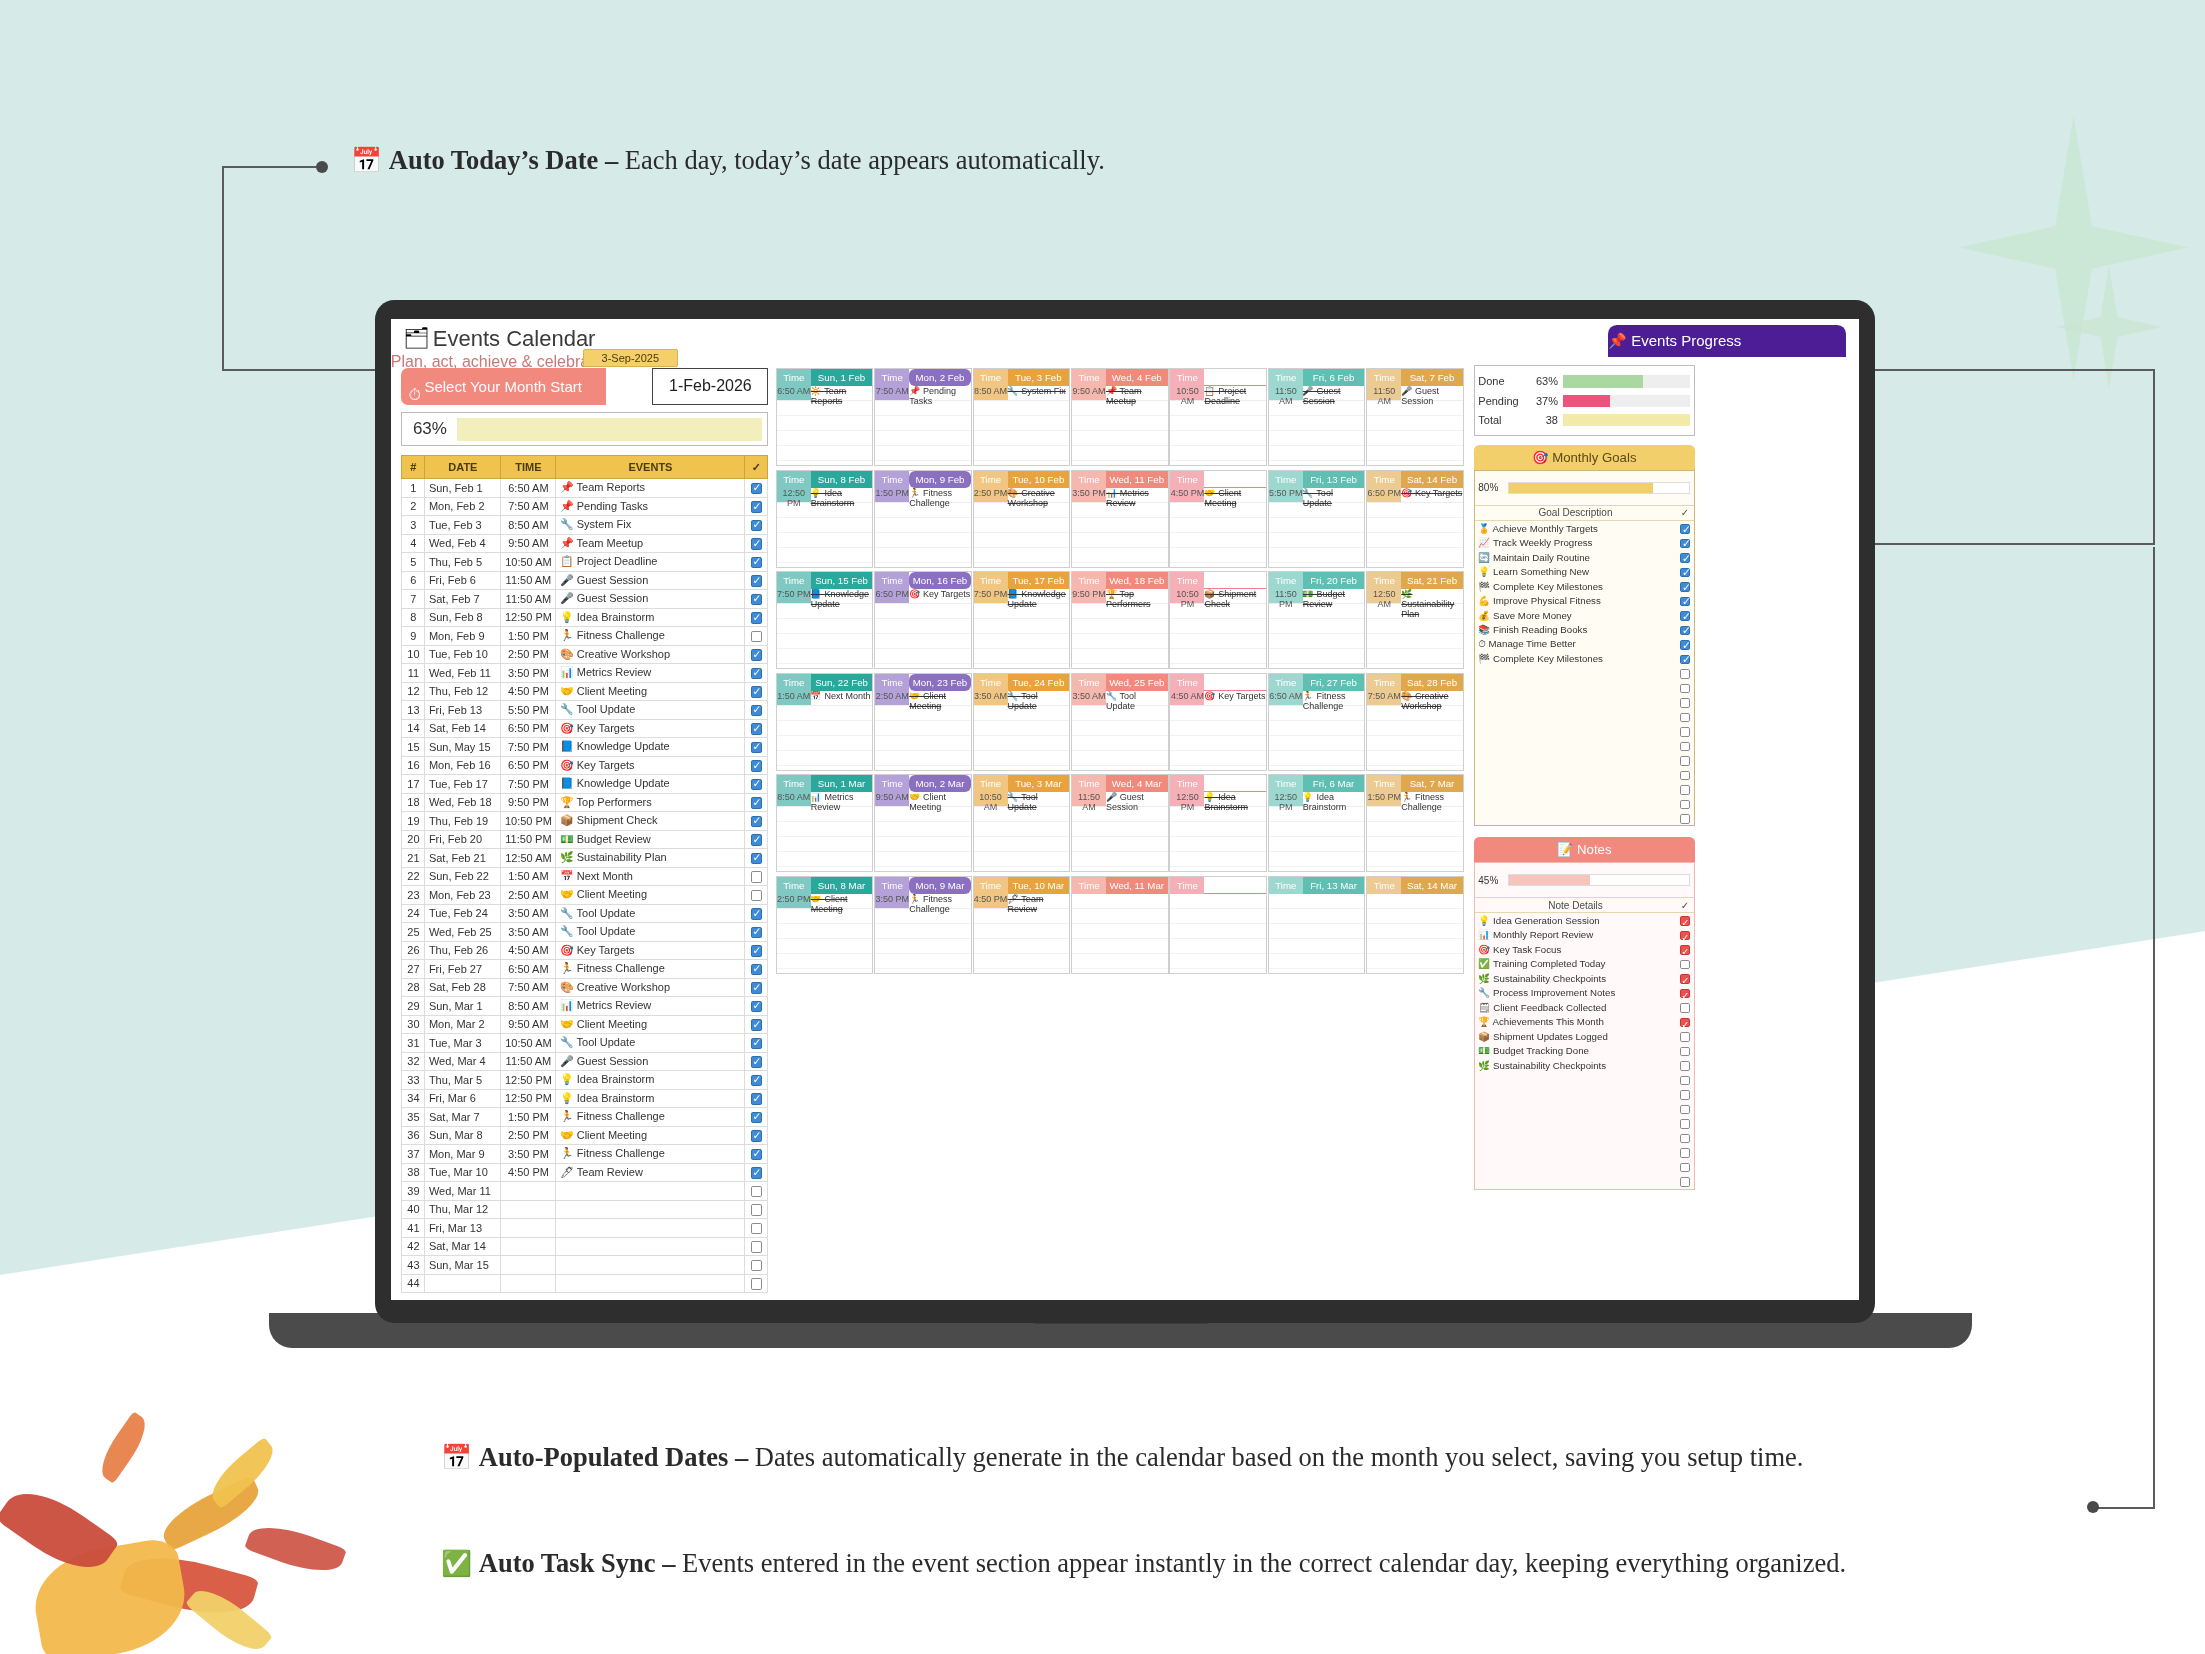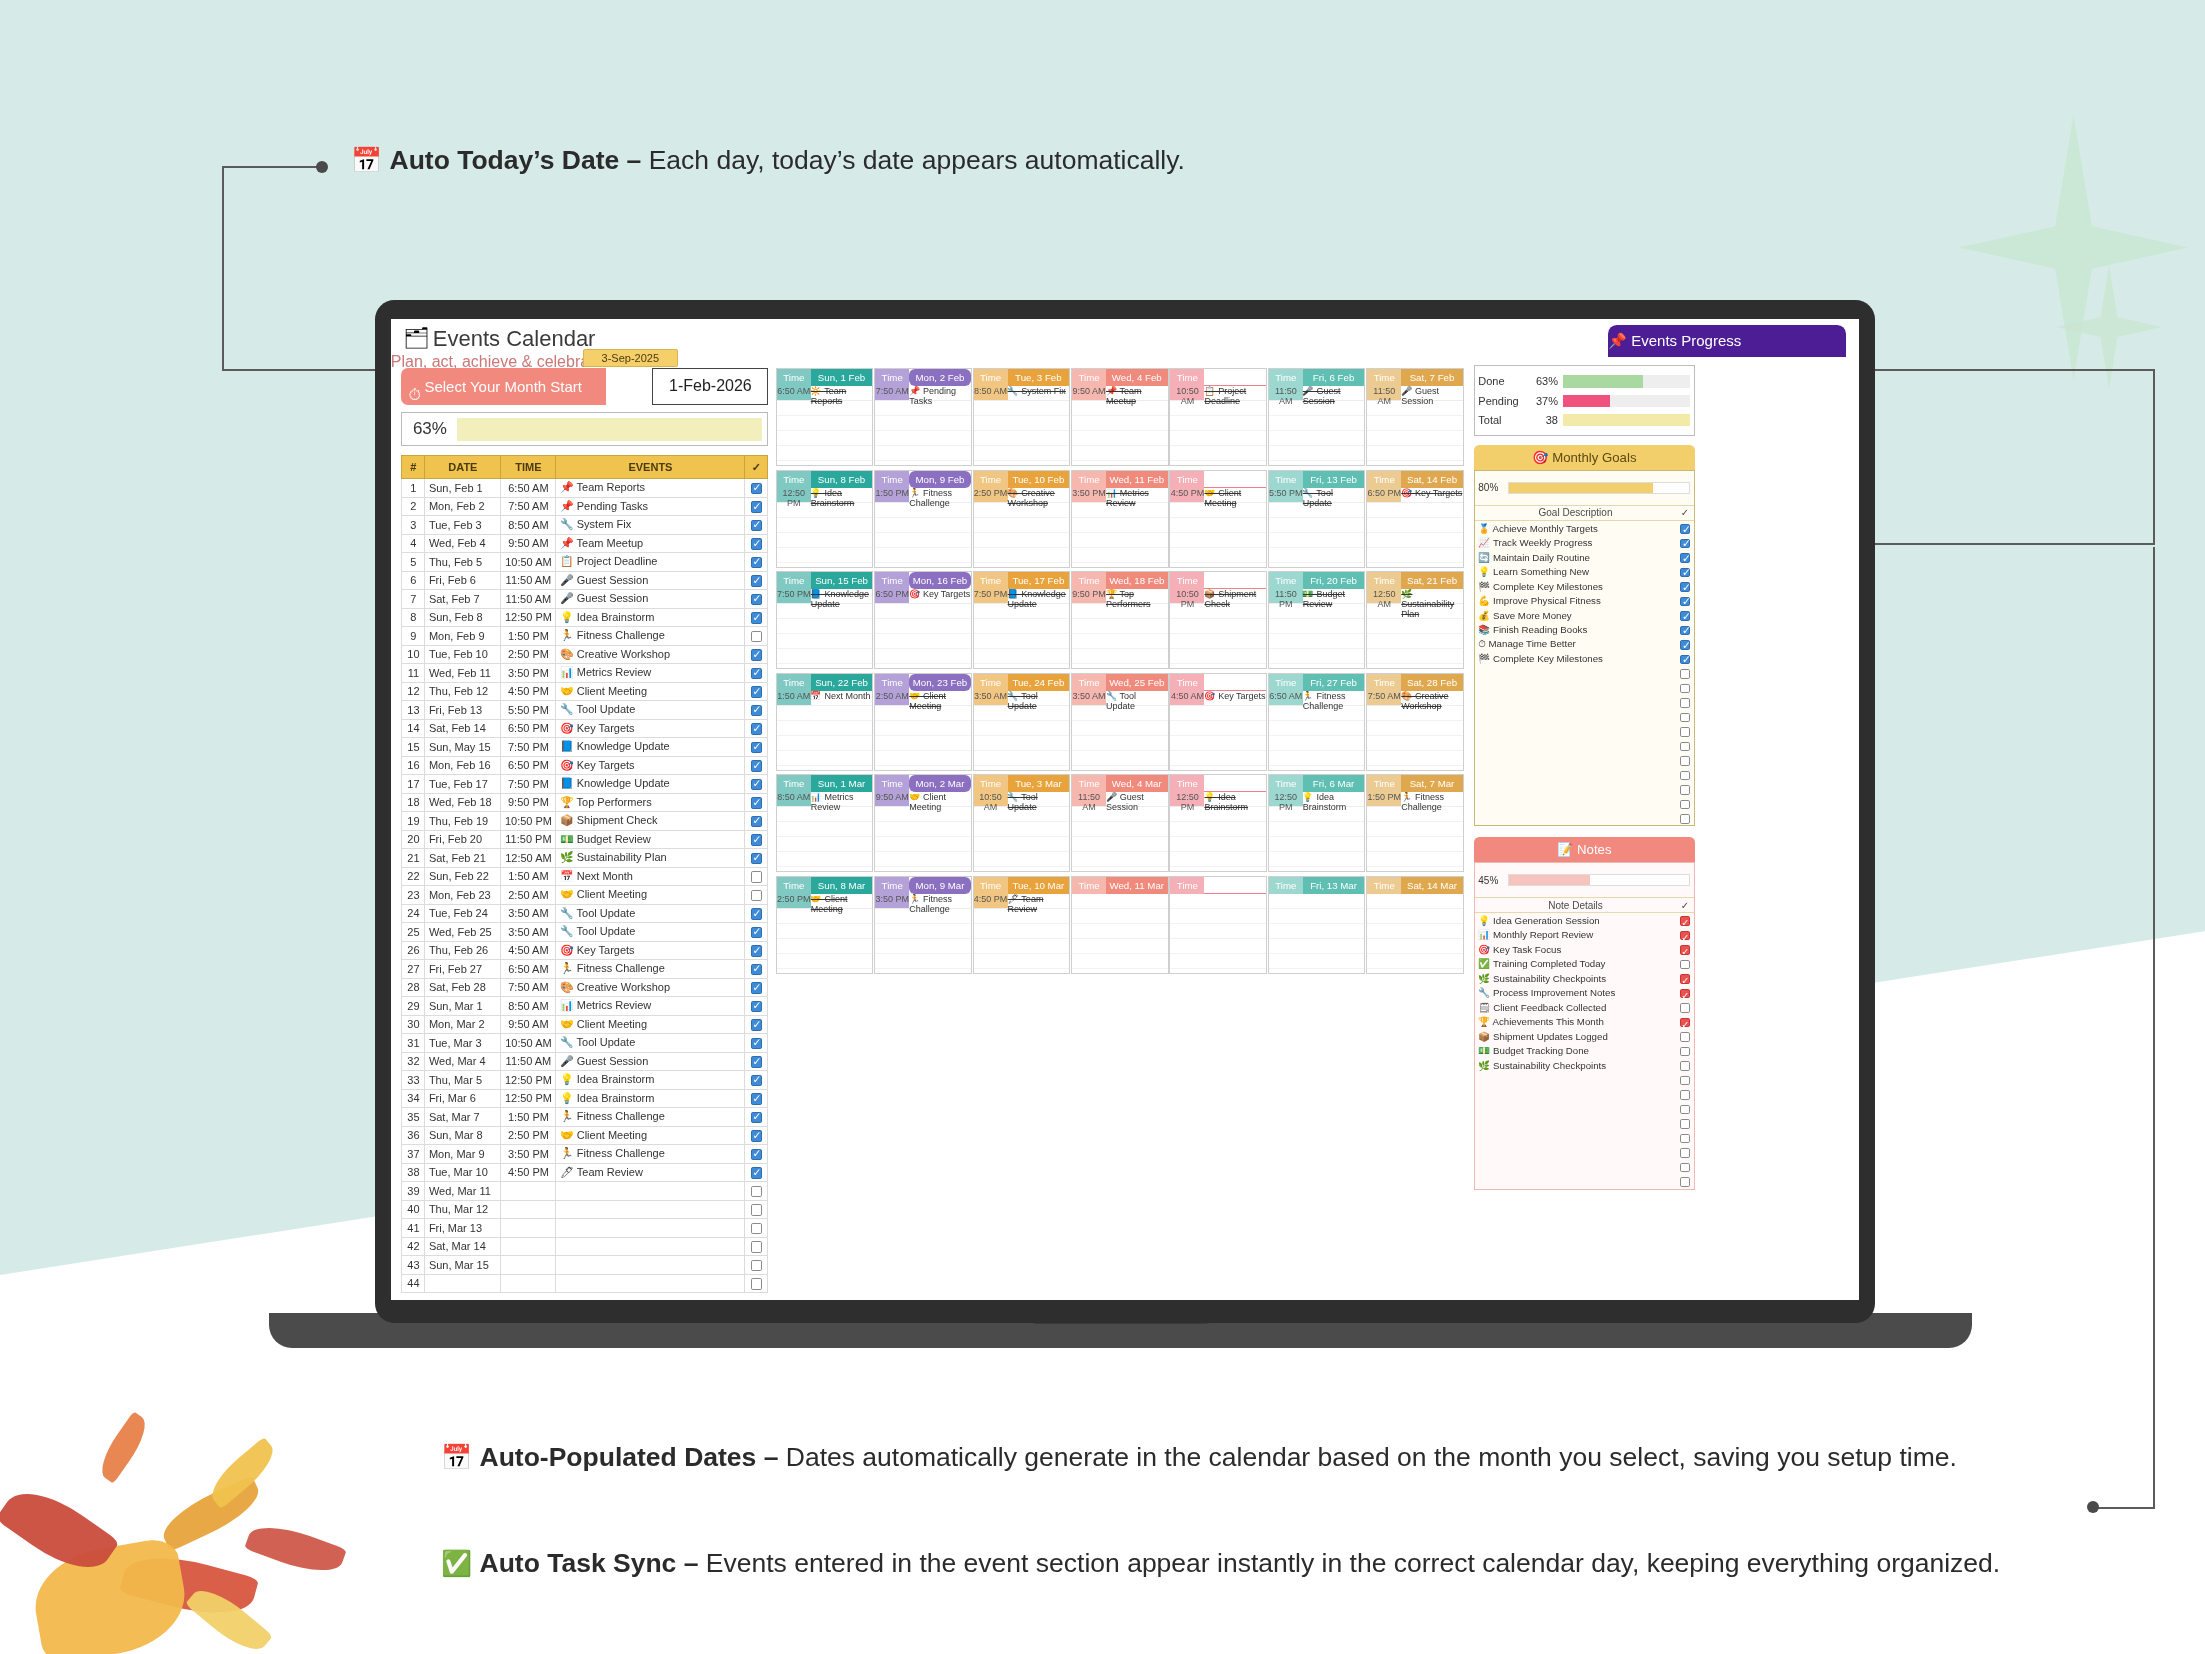--- a/index.html
+++ b/index.html
@@ -29,21 +29,21 @@
   
   .leaves { position:absolute; left:-17.6px; bottom:-8.8px; width:397px; height:291px; }
   .leaf { position:absolute; border-radius:60% 10% 60% 10%; opacity:.95; }
 
   
   .callout-line { position:absolute; border-color:#5b5b5b; }
   .dot { position:absolute; width:12.4px; height:12.4px; border-radius:50%; background:#4a4a4a; }
 
   
   .callout-text {
-    position:absolute; color:#2b2b2b; font-size:26.5px; line-height:1.45;
+    position:absolute; color:#2b2b2b; font-size:26.5px; line-height:1.45;font-family:Liberation Serif, serif;
   }
   .callout-text b { font-weight:bold; }
   .emoji { font-size:25px; }
 
   
   .laptop { position:absolute; left:366px; top:300px; width:1517px; height:1050px; }
   .laptop-screen {
     position:absolute; left:8.8px; top:0; width:1500px; height:1023px;
     background:#2e2e2e; border-radius:19.4px; padding:19.4px 16px 23px 16px;
   }

